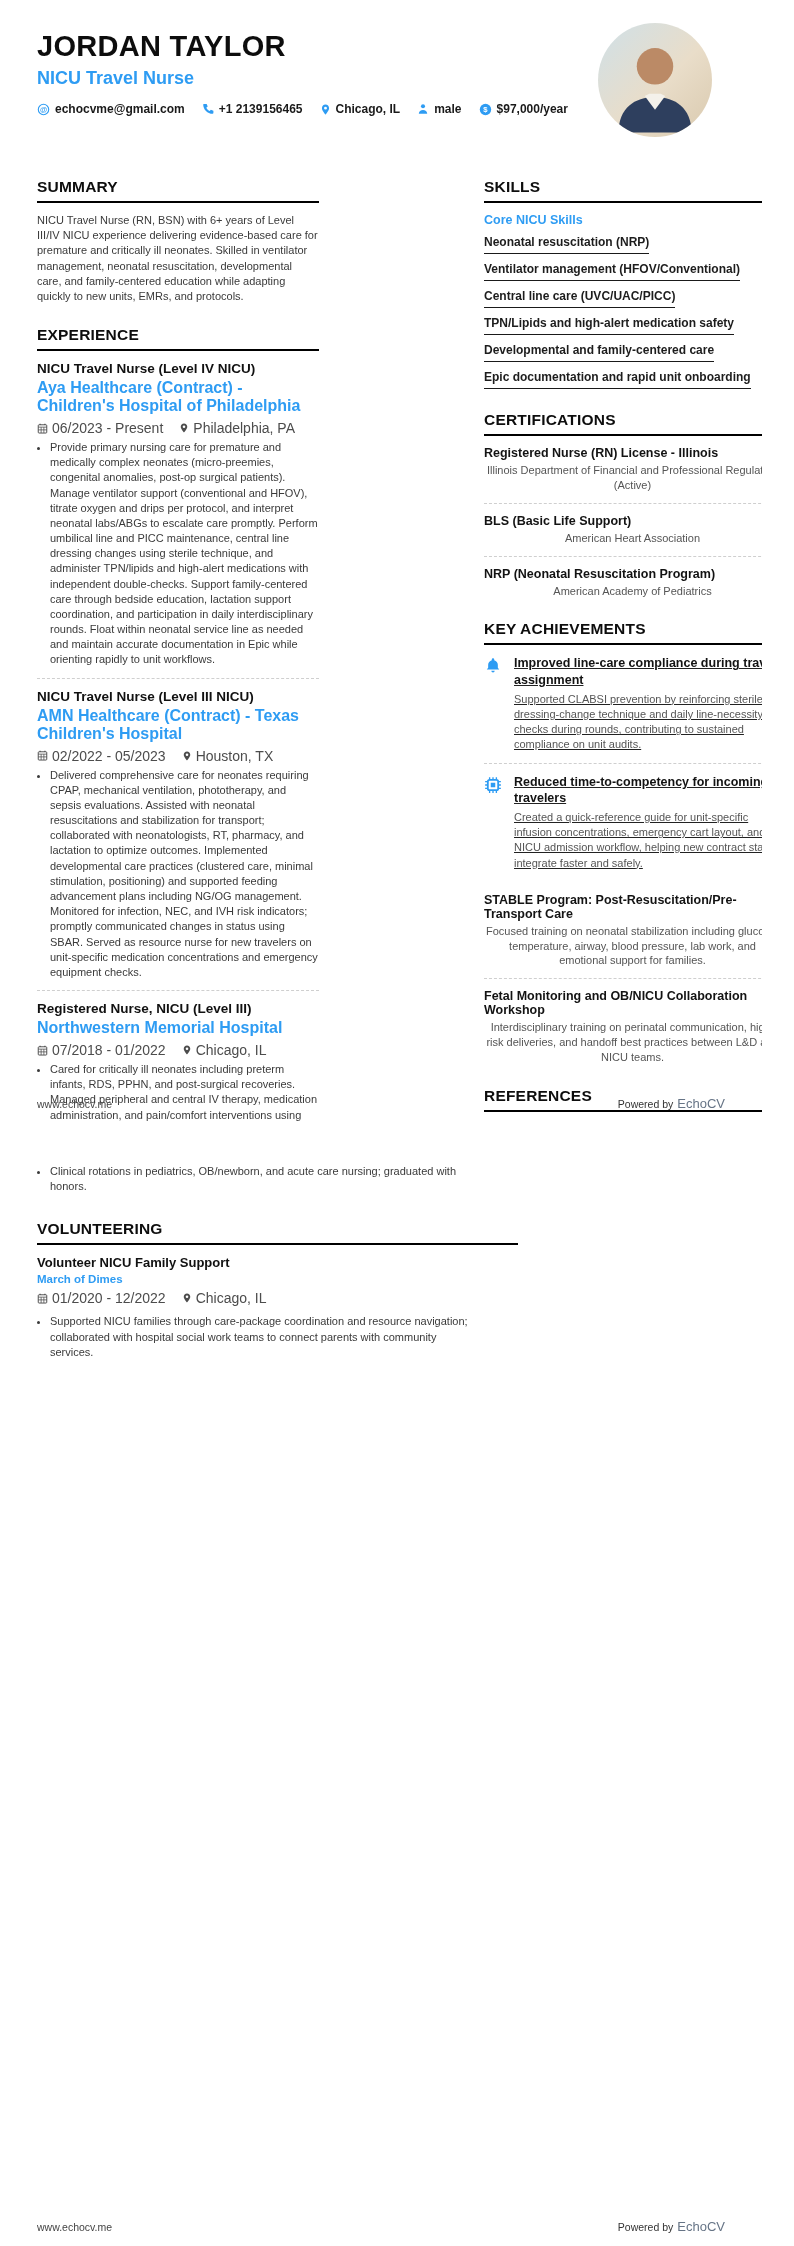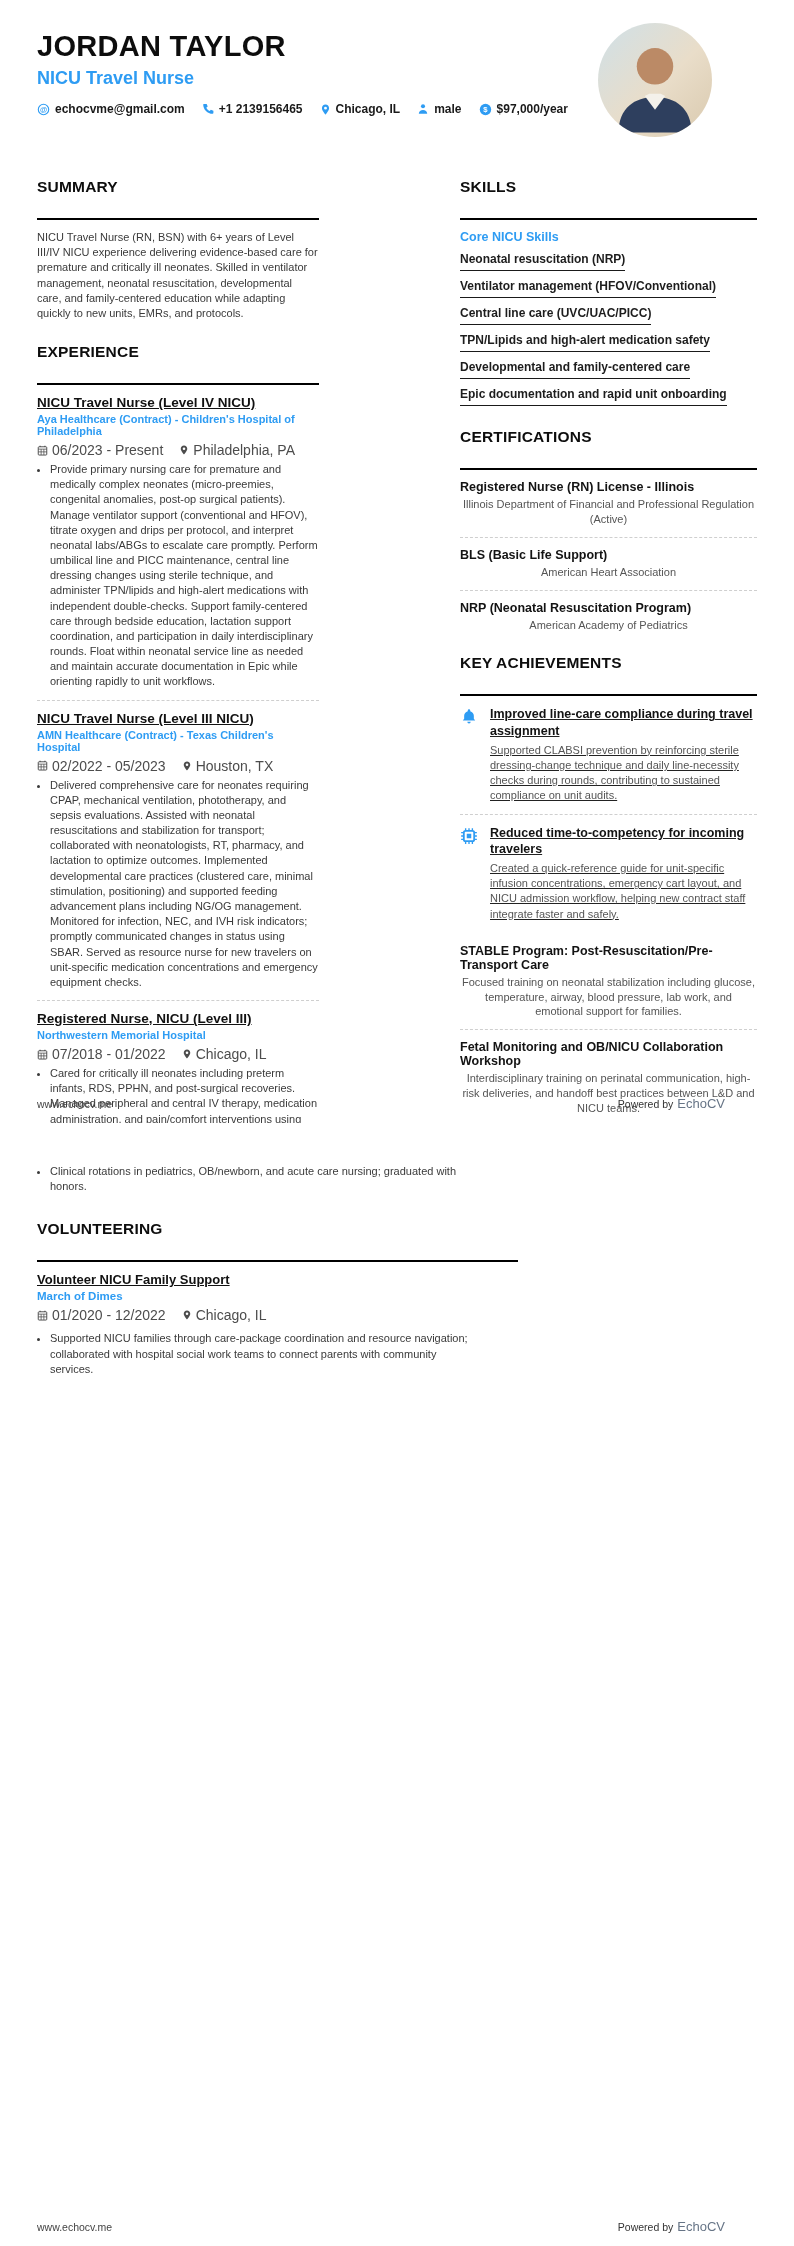--- a/index.html
+++ b/index.html
@@ -20,34 +20,34 @@
   .contact-item svg { display:block; }
   .avatar {
     position:absolute; right:50px; top:23px; width:114px; height:114px;
     border-radius:50%; overflow:hidden;
     background:linear-gradient(135deg,#cfe0e8 0%,#e9ddc9 55%,#d9c9ae 100%);
   }
   .avatar svg { width:100%; height:100%; display:block; }
 
   
   .col-left  { position:absolute; left:37px;  top:178px; width:282px; }
-  .col-right { position:absolute; left:460px; top:178px; width:297px; }
+  .col-right { position:absolute; left:484px; top:178px; width:297px; }
   .col-page2 { position:absolute; left:37px;  top:38px;  width:481px; }
 
   
   .section { margin-bottom:22px; }
   .section-heading {
     font-size:15.5px; font-weight:bold; color:#0d0d0d; letter-spacing:0.2px;
-    padding-bottom:22px; border-bottom:2.5px solid #000; margin-bottom:10px;
+    padding-bottom:5px; border-bottom:2.5px solid #000; margin-bottom:10px;
   }
   .body-text { font-size:11px; line-height:1.38; color:#3a3a3a; }
 
   
-  .entry-title { font-size:13.5px; font-weight:bold; color:#111; margin-top:10px;text-decoration:underline; }
-  .entry-sub   { font-size:11px;  font-weight:bold; color:#2e9cf3; margin-top:3px; }
+  .entry-title { font-size:13.5px; font-weight:bold; color:#111; margin-top:10px; }
+  .entry-sub   { font-size:16px;  font-weight:bold; color:#2e9cf3; margin-top:3px; }
   .meta-row { display:flex; align-items:center; gap:16px; margin-top:5px; margin-bottom:4px; }
   .meta-item { display:flex; align-items:center; gap:4px; font-size:14px; color:#4c4c4c; }
   .meta-item svg { display:block; }
   ul.bullets { margin:3px 0 0 13px; }
   ul.bullets li { font-size:11px; line-height:1.38; color:#3a3a3a; margin-bottom:2px; }
   .dashed-div { border:none; border-top:1px dashed #cfcfcf; margin:10px 0; }
 
   
   .skill-group { font-size:12.5px; font-weight:bold; color:#2e9cf3; margin-bottom:8px; }
   .skill-item {

